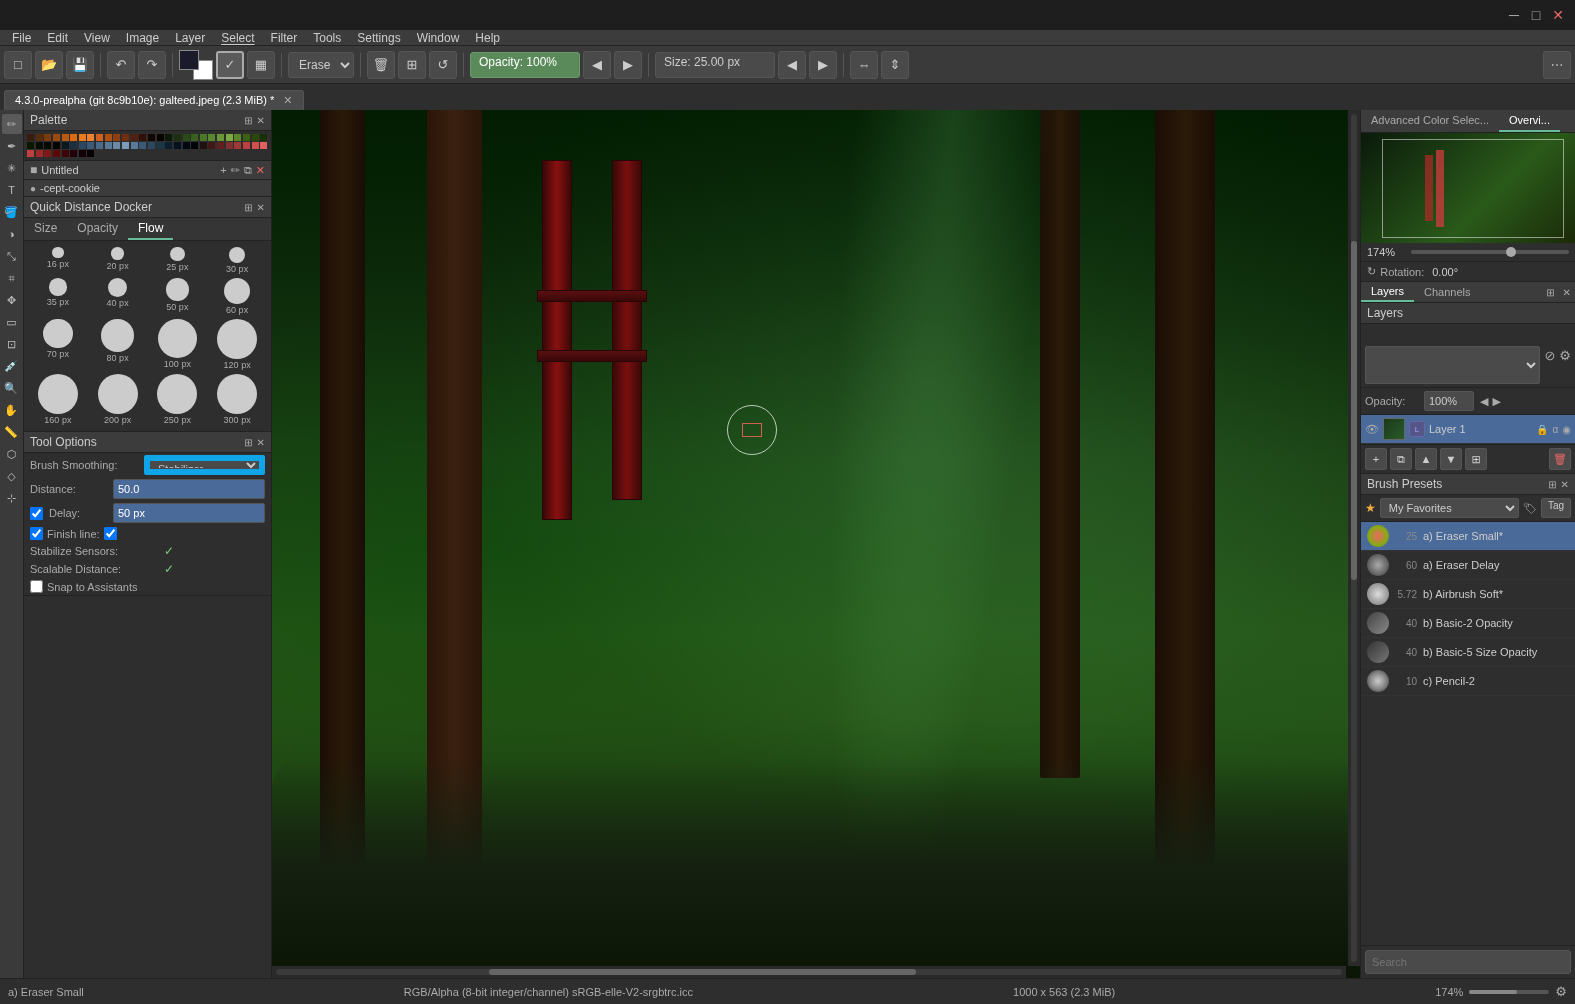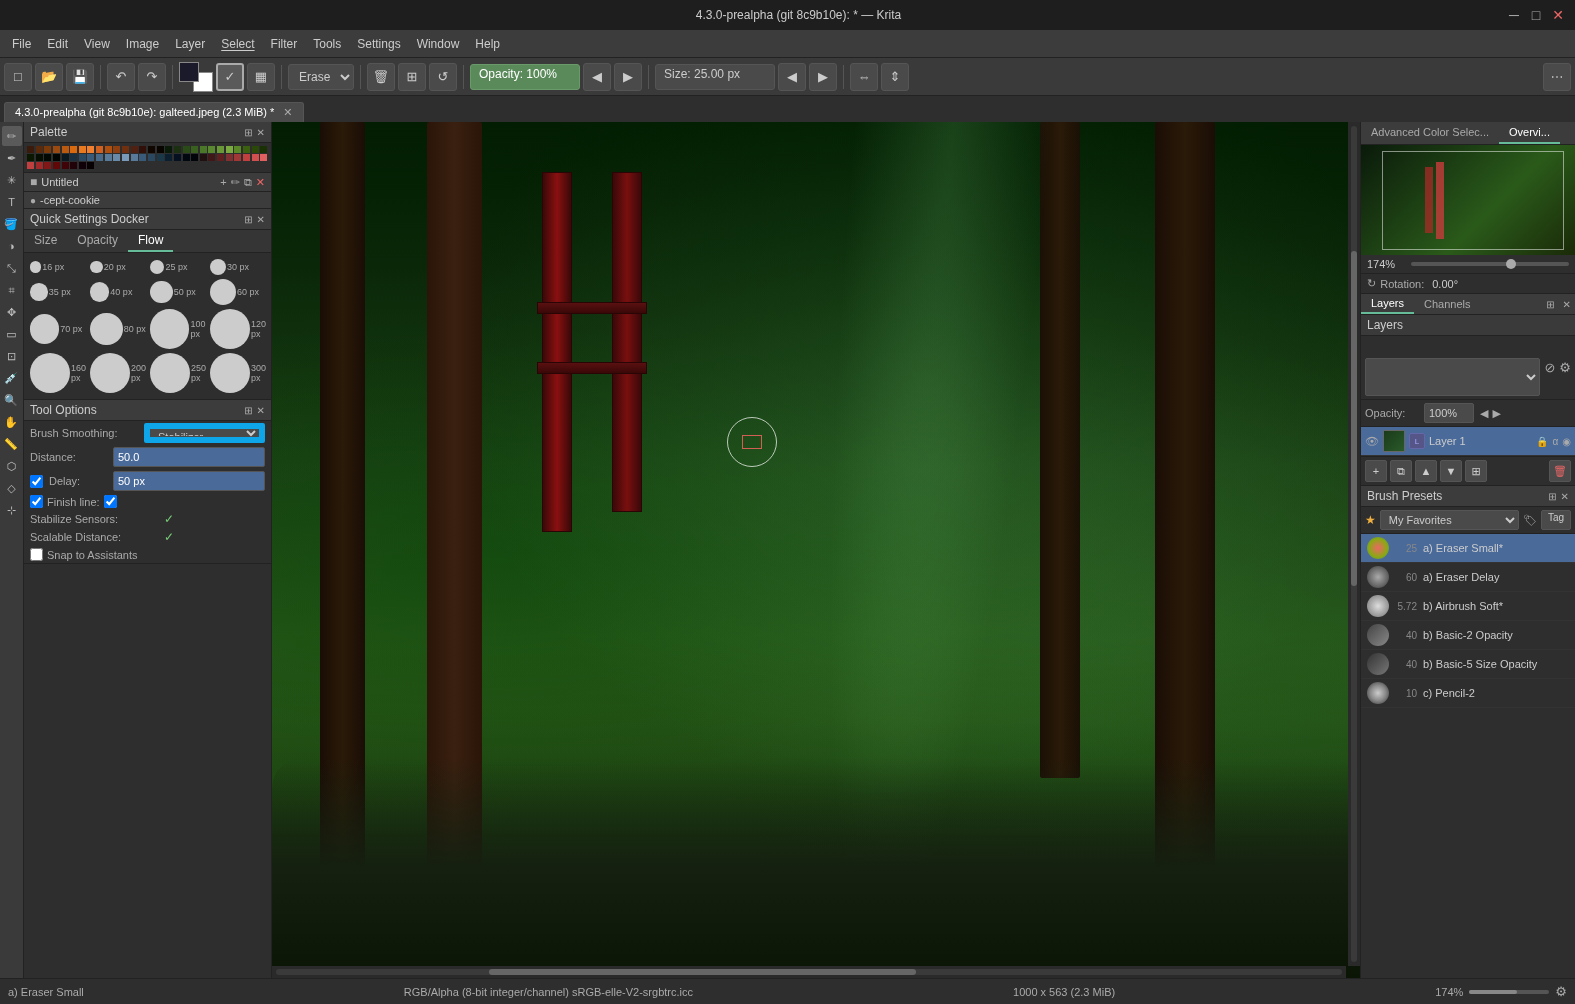--- a/index.html
+++ b/index.html
@@ -28,21 +28,21 @@
     #titlebar-title { color: #ccc; font-size: 12px; flex: 1; text-align: center; }
     #titlebar-controls { display: flex; gap: 8px; }
     #titlebar-controls span {
       width: 14px; height: 14px; display: inline-flex; align-items: center;
       justify-content: center; color: #aaa; font-size: 14px; cursor: pointer;
     }
 
     
     #menubar {
       background: #3c3c3c;
-      height: 28px;
+      height: 16px;
       display: flex;
       align-items: center;
       padding: 0 4px;
       flex-shrink: 0;
       border-bottom: 1px solid #222;
     }
     .menu-item {
       padding: 2px 8px;
       color: #ccc;
       cursor: pointer;
@@ -220,21 +220,21 @@
     }
     .qs-tab.active { color: #fff; border-bottom: 2px solid #6b9; }
     #qs-content { padding: 4px; }
     .brush-grid {
       display: grid;
       grid-template-columns: repeat(4, 1fr);
       gap: 4px;
       padding: 2px;
     }
     .brush-circle-item {
-      display: flex; flex-direction: row; align-items: center; gap: 1px;
+      display: flex; flex-direction: column; align-items: center; gap: 1px;
     }
     .brush-circle {
       background: #ccc;
       border-radius: 50%;
       flex-shrink: 0;
     }
     .brush-size-label { font-size: 9px; color: #aaa; }
 
     
     #tool-options {
@@ -546,21 +546,20 @@
 
     ::-webkit-scrollbar { width: 6px; height: 6px; }
     ::-webkit-scrollbar-track { background: #2a2a2a; }
     ::-webkit-scrollbar-thumb { background: #555; border-radius: 3px; }
   </style>
 </head>
 <body>
 
 <div id="titlebar">
   <div style="width:80px;"></div>
-  <div id="titlebar-title">4.3.0-prealpha (git 8c9b10e): * — Krita</div>
   <div id="titlebar-controls">
     <span>─</span>
     <span>□</span>
     <span style="color:#e66;">✕</span>
   </div>
 </div>
 
 <div id="menubar">
   <div class="menu-item">File</div>
   <div class="menu-item">Edit</div>
@@ -732,21 +731,21 @@
       <span style="color:#aaa;font-size:11px;">⧉</span>
       <span style="color:#e66;font-size:11px;">✕</span>
     </div>
     <div id="brush-name-bar2" style="background:#3c3c3c;padding:2px 6px;display:flex;align-items:center;gap:4px;border-bottom:1px solid #222;">
       <span style="color:#aaa;font-size:10px;">●</span>
       <span style="color:#ccc;font-size:11px;">-cept-cookie</span>
     </div>
 
     <div id="quick-settings">
       <div id="qs-header">
-        <span>Quick Settings Docker</span>
+        <span>Quick Distance Docker</span>
         <div style="display:flex;gap:4px;">
           <span style="font-size:10px;color:#aaa;">⊞</span>
           <span style="font-size:10px;color:#aaa;">✕</span>
         </div>
       </div>
       <div id="qs-tabs">
         <div class="qs-tab">Size</div>
         <div class="qs-tab">Opacity</div>
         <div class="qs-tab active">Flow</div>
       </div>
@@ -1019,20 +1018,23 @@
           <span class="bp-name">b) Basic-5 Size Opacity</span>
         </div>
         <div class="bp-item">
           <div class="bp-icon" style="background:radial-gradient(circle,#ccc 0%,#888 50%,transparent 100%);"></div>
           <span class="bp-num">10</span>
           <span class="bp-name">c) Pencil-2</span>
         </div>
       </div>
     </div>
 
+    <div id="right-search">
+      <input class="search-input" type="text" placeholder="Search" style="">
+    </div>
   </div>
 </div>
 
 <div id="statusbar">
   <span class="status-text">a) Eraser Small</span>
   <span class="status-text">RGB/Alpha (8-bit integer/channel)  sRGB-elle-V2-srgbtrc.icc</span>
   <span class="status-text">1000 x 563 (2.3 MiB)</span>
   <div class="status-zoom">
     <span class="status-text">174%</span>
     <div class="status-slider">

